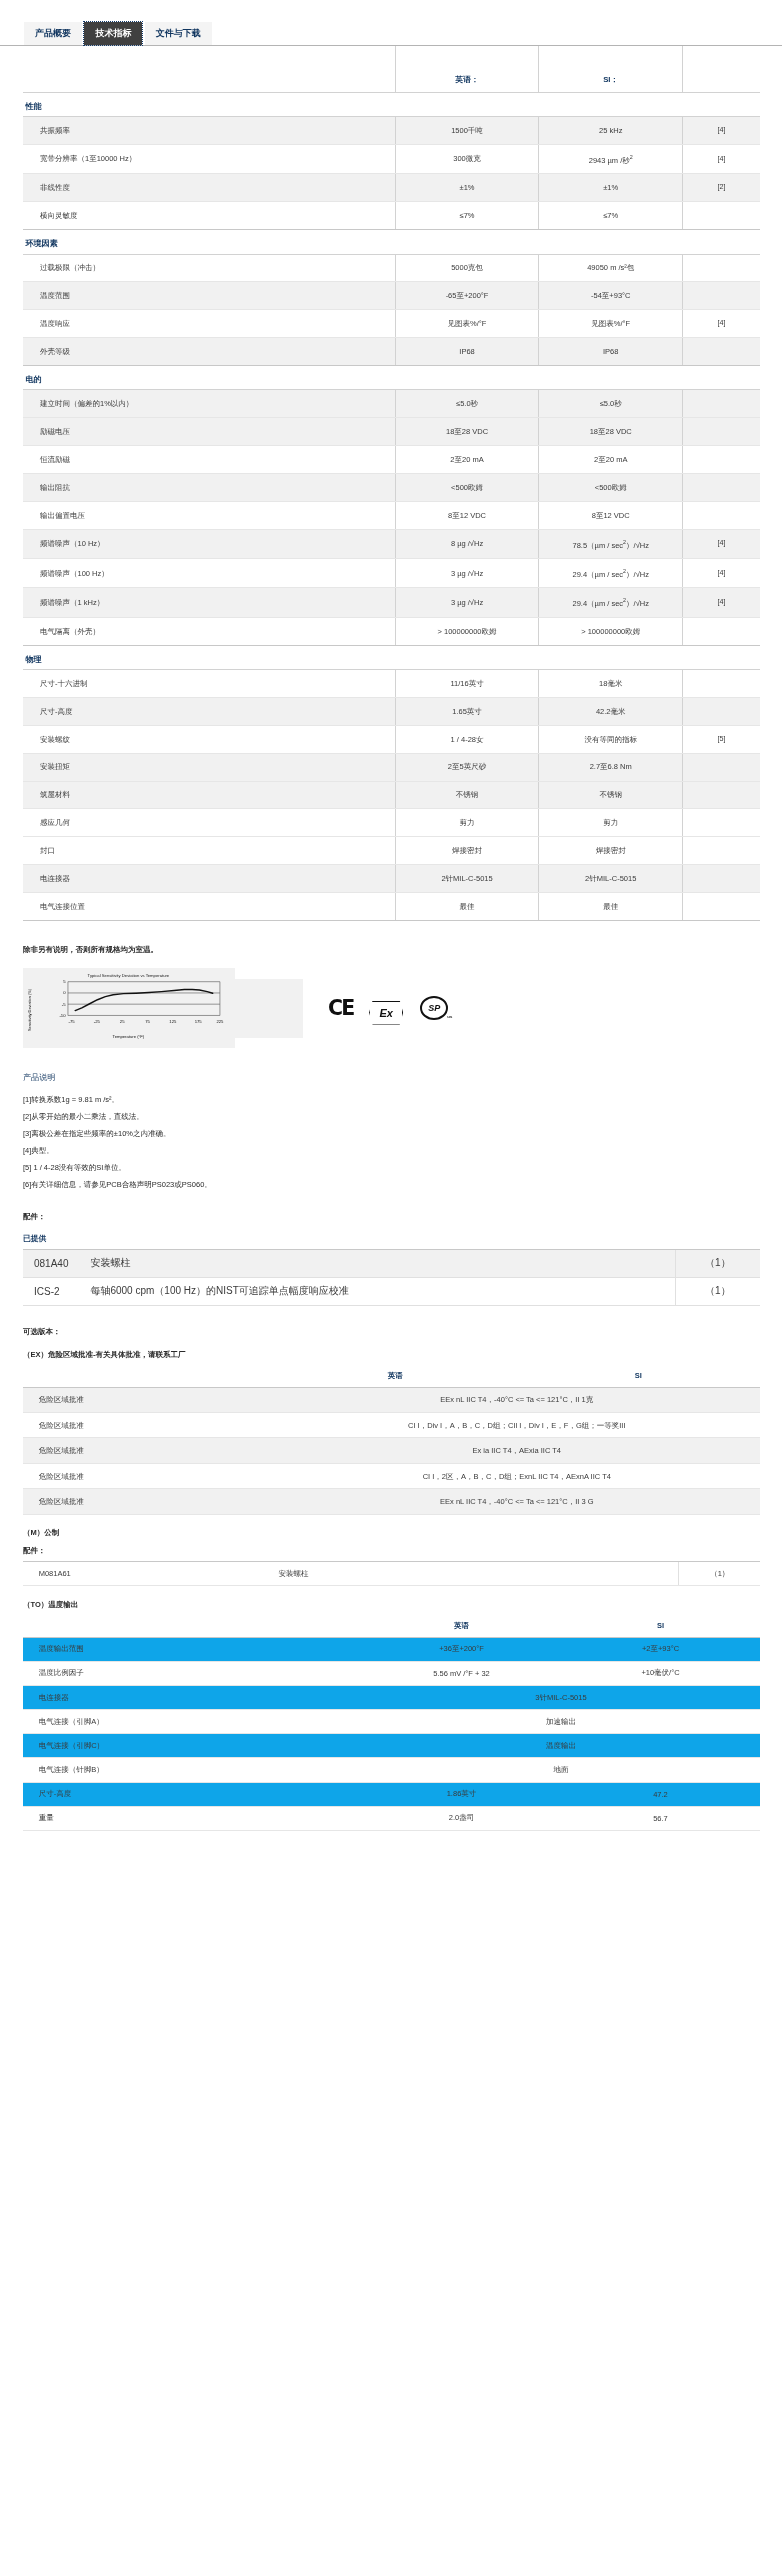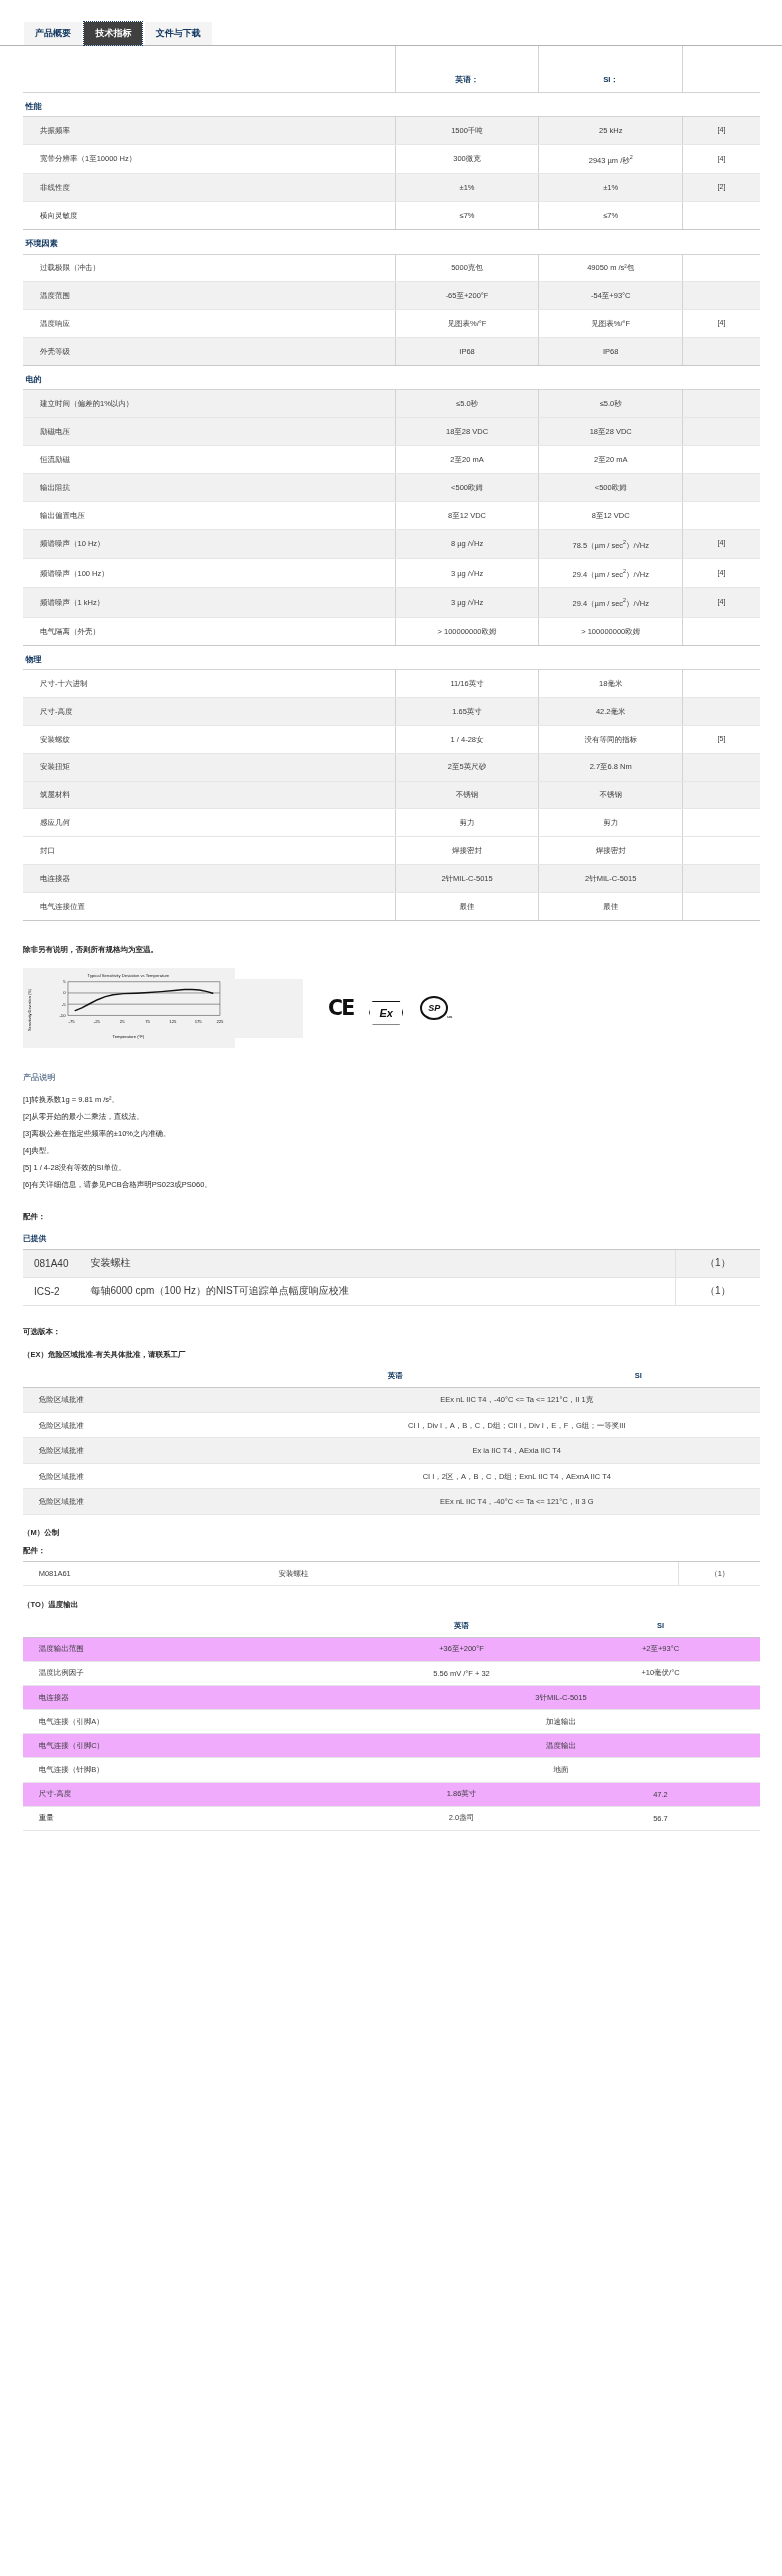--- a/index.html
+++ b/index.html
@@ -308,21 +308,21 @@
     padding: 6px 3.6px; text-align: center;
     border-bottom: 0.6px solid #c8c8c8;
   }
   table.to td {
     padding: 6.6px 4.8px;
     border-bottom: 0.6px solid #e6e6e6;
     color: #3a3a3a;
   }
   table.to td.lbl { padding-left: 15.7px; }
   table.to td.ctr { text-align: center; }
-  table.to tr.alt td { background: #f0abfc; }
+  table.to tr.alt td { background: #0ea5e9; }
 </style>
 </head>
 <body>
 
 <div class="page">
 
   <div class="tabstrip">
     <button class="tab">产品概要</button>
     <button class="tab active">技术指标</button>
     <button class="tab">文件与下载</button>

